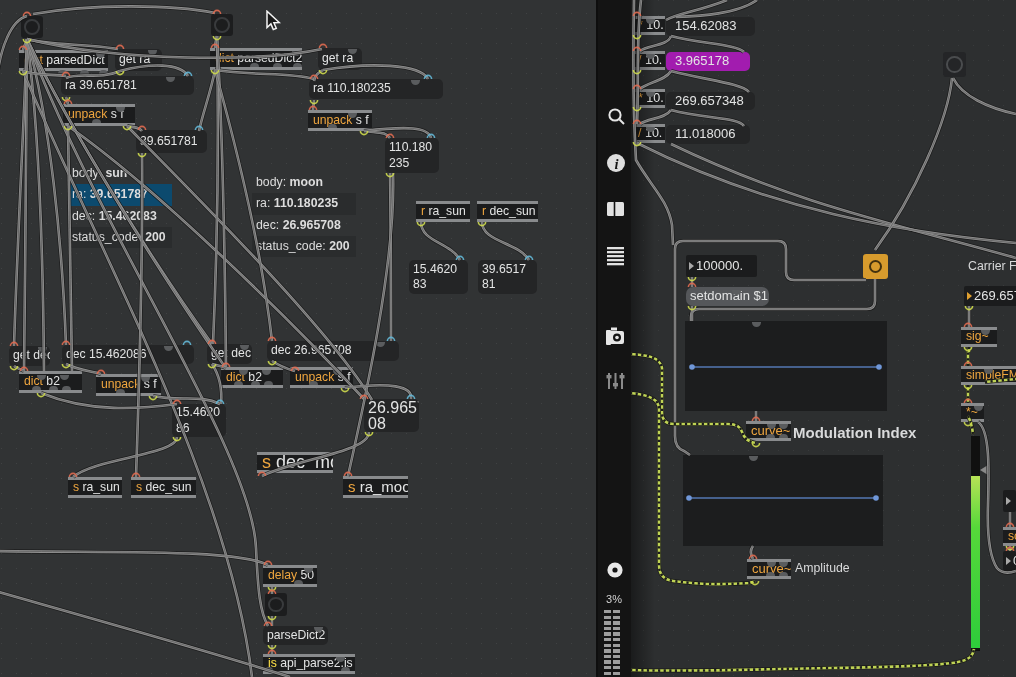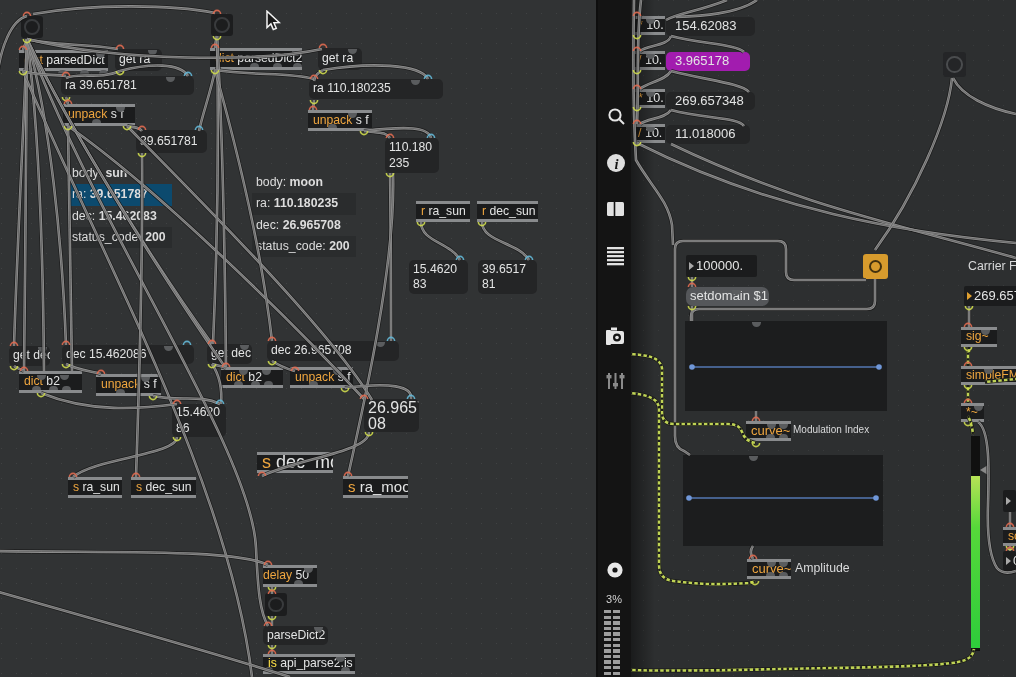--- a/index.html
+++ b/index.html
@@ -48,21 +48,21 @@
     <div class="mb" style="left:172px;top:404px;width:54px;height:33px;font-size:12.2px;padding-left:4px;background:#242526;color:#e3e4e4;border-radius:5px;line-height:15.5px;padding-top:1.0px;z-index:3">15.4620<br>86</div>
     <div class="ob" style="left:68px;top:477px;width:54px;height:21px;font-size:12.2px;padding-left:5px;line-height:14px;z-index:3"><span style="color:#efa63f">s</span><span style="color:#e3e4e4"> ra_sun</span></div>
     <div class="ob" style="left:131px;top:477px;width:65px;height:21px;font-size:12.2px;padding-left:5px;line-height:14px;z-index:3"><span style="color:#efa63f">s</span><span style="color:#e3e4e4"> dec_sun</span></div>
     <div class="mb" style="left:207px;top:344px;width:45px;height:20px;font-size:12.2px;padding-left:4px;background:#242526;color:#e3e4e4;border-radius:5px;line-height:19px;z-index:3">get dec</div>
     <div class="mb" style="left:267px;top:341px;width:132px;height:20px;font-size:12.2px;padding-left:4px;background:#242526;color:#e3e4e4;border-radius:5px;line-height:19px;z-index:3">dec 26.965708</div>
     <div class="ob" style="left:221px;top:367px;width:62px;height:21px;font-size:12.2px;padding-left:5px;line-height:14px;z-index:3"><span style="color:#efa63f">dict</span><span style="color:#e3e4e4"> b2</span></div>
     <div class="ob" style="left:290px;top:367px;width:63px;height:21px;font-size:12.2px;padding-left:5px;line-height:14px;z-index:3"><span style="color:#efa63f">unpack</span><span style="color:#e3e4e4"> s f</span></div>
     <div class="mb" style="left:364px;top:399px;width:55px;height:33px;font-size:16px;padding-left:4px;background:#242526;color:#e3e4e4;border-radius:5px;line-height:15.5px;padding-top:1.0px;z-index:3">26.9657<br>08</div>
     <div class="ob" style="left:257px;top:452px;width:76px;height:21px;font-size:18px;padding-left:5px;line-height:14px;z-index:3"><span style="color:#efa63f">s</span><span style="color:#e3e4e4"> dec_moon</span></div>
     <div class="ob" style="left:343px;top:476px;width:65px;height:22px;font-size:15px;padding-left:5px;line-height:15px;z-index:3"><span style="color:#efa63f">s</span><span style="color:#e3e4e4"> ra_moon</span></div>
-    <div class="ob" style="left:263px;top:565px;width:54px;height:22px;font-size:12.2px;line-height:15px;z-index:3"><span style="color:#efa63f">delay</span><span style="color:#e3e4e4"> 50</span></div>
+    <div class="ob" style="left:263px;top:565px;width:54px;height:22px;font-size:12.2px;padding-left:5px;line-height:15px;z-index:3"><span style="color:#efa63f">delay</span><span style="color:#e3e4e4"> 50</span></div>
     <div class="mb" style="left:263px;top:626px;width:65px;height:19px;font-size:12.2px;padding-left:4px;background:#242526;color:#e3e4e4;border-radius:5px;line-height:18px;z-index:3">parseDict2</div>
     <div class="ob" style="left:263px;top:654px;width:92px;height:20px;font-size:12.2px;padding-left:5px;line-height:13px;z-index:3"><span style="color:#fde047">js</span><span style="color:#e3e4e4"> api_parse2.js</span></div>
     <div style="position:absolute;left:95.5px;top:53px;width:9.0px;height:4.5px;background:#5a5c5e;border-radius:0 0 4.5px 4.5px;z-index:4"></div>
     <div style="position:absolute;left:57.5px;top:69.5px;width:9.0px;height:4.5px;background:#5a5c5e;border-radius:4.5px 4.5px 0 0;z-index:4"></div>
     <div style="position:absolute;left:79.5px;top:69.5px;width:9.0px;height:4.5px;background:#5a5c5e;border-radius:4.5px 4.5px 0 0;z-index:4"></div>
     <div style="position:absolute;left:98.5px;top:69.5px;width:9.0px;height:4.5px;background:#5a5c5e;border-radius:4.5px 4.5px 0 0;z-index:4"></div>
     <div style="position:absolute;left:115.5px;top:107px;width:9.0px;height:4.5px;background:#5a5c5e;border-radius:0 0 4.5px 4.5px;z-index:4"></div>
     <div style="position:absolute;left:91.5px;top:118.5px;width:9.0px;height:4.5px;background:#5a5c5e;border-radius:4.5px 4.5px 0 0;z-index:4"></div>
     <div style="position:absolute;left:291.5px;top:51px;width:9.0px;height:4.5px;background:#5a5c5e;border-radius:0 0 4.5px 4.5px;z-index:4"></div>
     <div style="position:absolute;left:249.5px;top:62.5px;width:9.0px;height:4.5px;background:#5a5c5e;border-radius:4.5px 4.5px 0 0;z-index:4"></div>
@@ -145,21 +145,21 @@
       <div style="position:absolute;left:50%;top:50%;width:13.4px;height:13.4px;margin:-6.7px 0 0 -6.7px;border:2.4px solid #43320f;border-radius:50%"></div>
     </div>
     <div style="position:absolute;left:686px;top:255px;width:71px;height:22px;background:#1b1c1d;z-index:3;color:#e3e4e4;font-size:13px;line-height:22px;border-radius:2px;white-space:nowrap;overflow:hidden"><span style="display:inline-block;width:0;height:0;border-left:5.5px solid #a9a9a9;border-top:4.5px solid transparent;border-bottom:4.5px solid transparent;margin:0 2px 0 3px"></span>100000.</div>
     <div class="mb" style="left:686px;top:287px;width:83px;height:19px;font-size:13px;padding-left:4px;background:#55575a;color:#e3e4e4;border-radius:7px;line-height:18px;z-index:3">setdomain $1</div>
     <div style="position:absolute;left:964px;top:286px;width:62px;height:20px;background:#1b1c1d;z-index:3;color:#e3e4e4;font-size:13px;line-height:20px;border-radius:2px;white-space:nowrap;overflow:hidden"><span style="display:inline-block;width:0;height:0;border-left:5.5px solid #e0a030;border-top:4.5px solid transparent;border-bottom:4.5px solid transparent;margin:0 2px 0 3px"></span>269.657</div>
     <div style="position:absolute;left:1003px;top:490px;width:13px;height:22px;background:#1b1c1d;z-index:3;color:#e3e4e4;font-size:13px;line-height:22px;border-radius:2px;white-space:nowrap;overflow:hidden"><span style="display:inline-block;width:0;height:0;border-left:5.5px solid #a9a9a9;border-top:4.5px solid transparent;border-bottom:4.5px solid transparent;margin:0 2px 0 3px"></span></div>
     <div style="position:absolute;left:1003px;top:551px;width:13px;height:20px;background:#1b1c1d;z-index:3;color:#e3e4e4;font-size:13px;line-height:20px;border-radius:2px;white-space:nowrap;overflow:hidden"><span style="display:inline-block;width:0;height:0;border-left:5.5px solid #a9a9a9;border-top:4.5px solid transparent;border-bottom:4.5px solid transparent;margin:0 2px 0 3px"></span>0</div>
     <div style="position:absolute;left:685px;top:321px;width:202px;height:90px;background:#1c1d1e;z-index:2"></div>
     <div style="position:absolute;left:683px;top:455px;width:200px;height:91px;background:#1c1d1e;z-index:2"></div>
     <div class="ob" style="left:746px;top:421px;width:45px;height:20px;font-size:13px;padding-left:5px;line-height:13px;z-index:3"><span style="color:#efa63f">curve~</span></div>
-    <div style="position:absolute;left:793px;top:424px;font-size:10px;color:#d9dadb;font-weight:normal;white-space:nowrap;z-index:3">Modulation Index</div>
+    <div style="position:absolute;left:793px;top:424px;font-size:15px;color:#d9dadb;font-weight:bold;white-space:nowrap;z-index:3">Modulation Index</div>
     <div class="ob" style="left:747px;top:559px;width:44px;height:20px;font-size:13px;padding-left:5px;line-height:13px;z-index:3"><span style="color:#efa63f">curve~</span></div>
     <div style="position:absolute;left:795px;top:561px;font-size:12.3px;color:#d9dadb;font-weight:normal;white-space:nowrap;z-index:3">Amplitude</div>
     <div style="position:absolute;left:968px;top:259px;font-size:12.3px;color:#d9dadb;font-weight:normal;white-space:nowrap;z-index:3">Carrier F</div>
     <div class="ob" style="left:961px;top:327px;width:36px;height:20px;font-size:12.2px;padding-left:5px;line-height:13px;z-index:3"><span style="color:#efa63f">sig~</span></div>
     <div class="ob" style="left:961px;top:366px;width:55px;height:19px;font-size:12.2px;padding-left:5px;line-height:12px;z-index:3"><span style="color:#efa63f">simpleFM</span></div>
     <div class="ob" style="left:961px;top:403px;width:23px;height:19px;font-size:12.2px;padding-left:5px;line-height:12px;z-index:3"><span style="color:#efa63f">*~</span></div>
     <div class="ob" style="left:1003px;top:527px;width:13px;height:19px;font-size:12.2px;padding-left:5px;line-height:12px;z-index:3"><span style="color:#efa63f">sc</span></div>
     <div style="position:absolute;left:971px;top:436px;width:9px;height:215px;background:#101010;z-index:3">
       <div style="position:absolute;left:0;bottom:3px;width:9px;height:172px;background:linear-gradient(to bottom,#b7e256,#56d83a 30%,#2ecc3b)"></div>
     </div>

